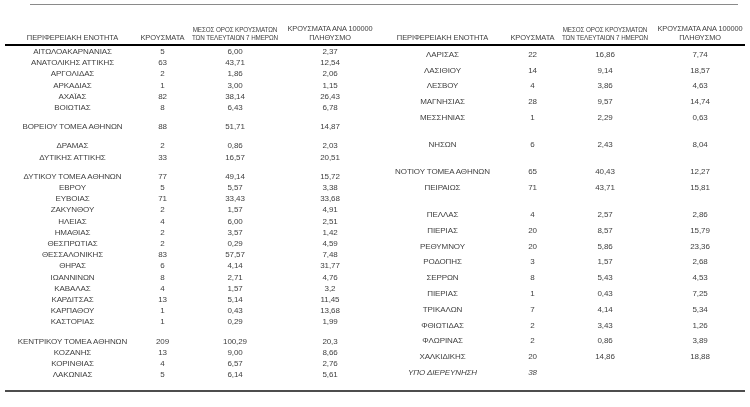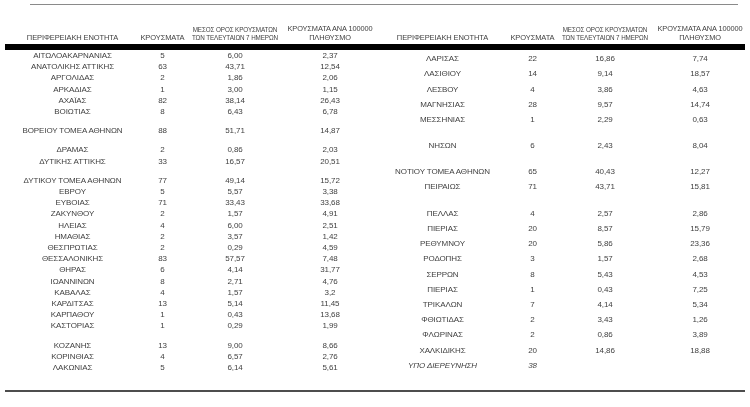--- a/index.html
+++ b/index.html
@@ -42,21 +42,21 @@
   col.c-cases   { width: 45px; }
   col.c-avg     { width: 100px; }
   col.c-per     { width: 90px; }
   table.regions th {
     vertical-align: bottom;
     text-align: center;
     font-weight: normal;
     color: #3f3f3f;
     height: 22px;
     padding: 0 0 2px 0;
-    border-bottom: 6px solid #000000;
+    border-bottom: 2px solid #000000;
   }
   th.h-region, th.h-cases { font-size: 7.5px; letter-spacing: -0.1px; }
   th.h-avg { font-size: 6.3px; line-height: 1.25; letter-spacing: -0.1px; }
   th.h-per { font-size: 7.4px; line-height: 1.25; letter-spacing: -0.1px; }
   th .hline { display: block; }
   table.regions td {
     text-align: center;
     font-size: 8px;
     line-height: 11.2px;
     height: 11.2px;
@@ -243,20 +243,26 @@
           <tr>
     <td>ΚΑΣΤΟΡΙΑΣ</td>
     <td>1</td>
     <td>0,29</td>
     <td>1,99</td>
   </tr>
           <tr class="spacer">
             <td colspan="4"></td>
           </tr>
           <tr>
+    <td>ΚΕΝΤΡΙΚΟΥ ΤΟΜΕΑ ΑΘΗΝΩΝ</td>
+    <td>209</td>
+    <td>100,29</td>
+    <td>20,3</td>
+  </tr>
+          <tr>
     <td>ΚΟΖΑΝΗΣ</td>
     <td>13</td>
     <td>9,00</td>
     <td>8,66</td>
   </tr>
           <tr>
     <td>ΚΟΡΙΝΘΙΑΣ</td>
     <td>4</td>
     <td>6,57</td>
     <td>2,76</td>

